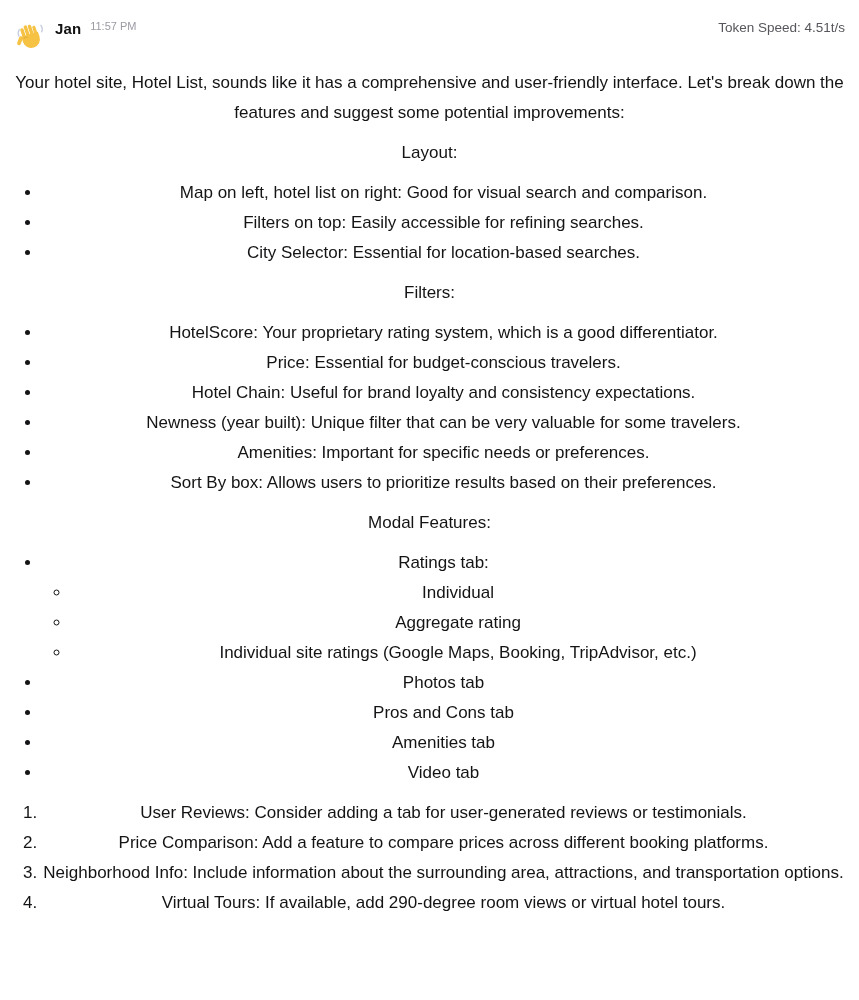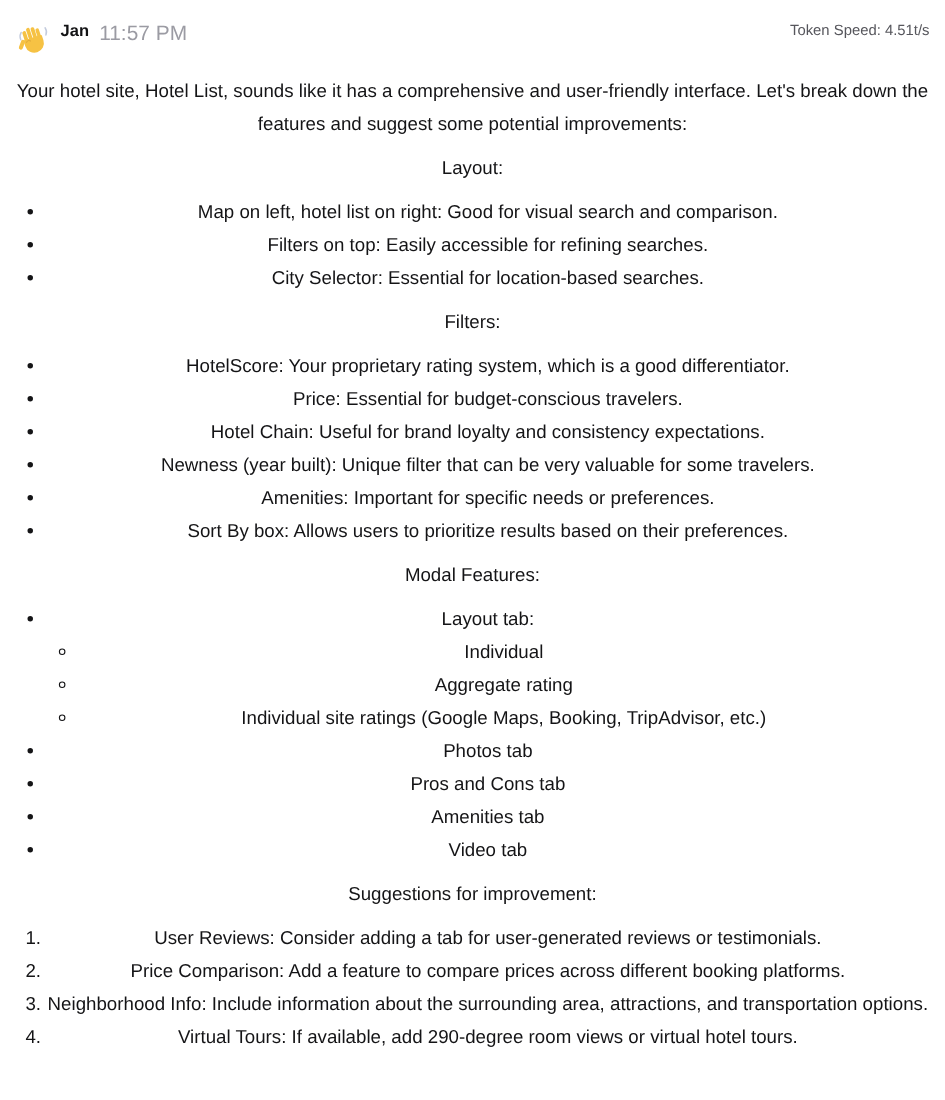--- a/index.html
+++ b/index.html
@@ -33,21 +33,21 @@
   }
   .avatar svg { display: block; }
   .sender {
     font-weight: 700;
     font-size: 15px;
     color: #121214;
     margin-left: 9px;
     letter-spacing: 0.1px;
   }
   .timestamp {
-    font-size: 19px;
+    font-size: 11px;
     color: #9b9ba3;
     margin-left: 9px;
   }
   .token-speed {
     margin-left: auto;
     font-size: 13.5px;
     color: #56565c;
   }
   .message-body {
     font-size: 17px;
@@ -118,34 +118,33 @@
       <li>Price: Essential for budget-conscious travelers.</li>
       <li>Hotel Chain: Useful for brand loyalty and consistency expectations.</li>
       <li>Newness (year built): Unique filter that can be very valuable for some travelers.</li>
       <li>Amenities: Important for specific needs or preferences.</li>
       <li>Sort By box: Allows users to prioritize results based on their preferences.</li>
     </ul>
 
     <p>Modal Features:</p>
     <ul>
       <li>
-        <span>Layout tab:</span>
+        <span>Ratings tab:</span>
         <ul>
           <li>Individual</li>
           <li>Aggregate rating</li>
           <li>Individual site ratings (Google Maps, Booking, TripAdvisor, etc.)</li>
         </ul>
       </li>
       <li>Photos tab</li>
       <li>Pros and Cons tab</li>
       <li>Amenities tab</li>
       <li>Video tab</li>
     </ul>
 
-    <p>Suggestions for improvement:</p>
     <ol>
       <li>User Reviews: Consider adding a tab for user-generated reviews or testimonials.</li>
       <li>Price Comparison: Add a feature to compare prices across different booking platforms.</li>
       <li>Neighborhood Info: Include information about the surrounding area, attractions, and transportation options.</li>
       <li>Virtual Tours: If available, add 290-degree room views or virtual hotel tours.</li>
     </ol>
 
   </div>
 </div>
 

